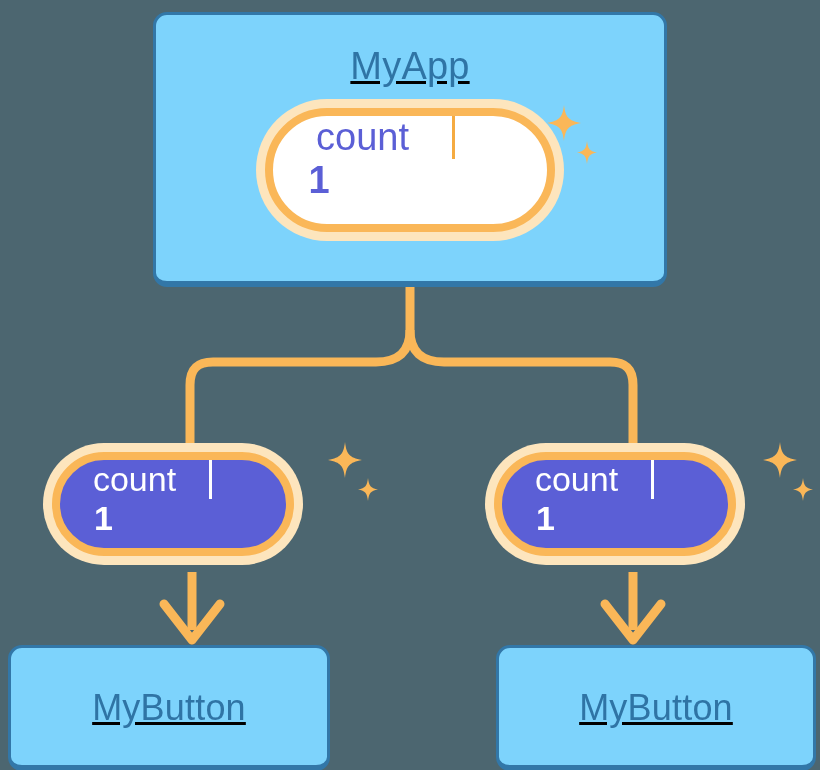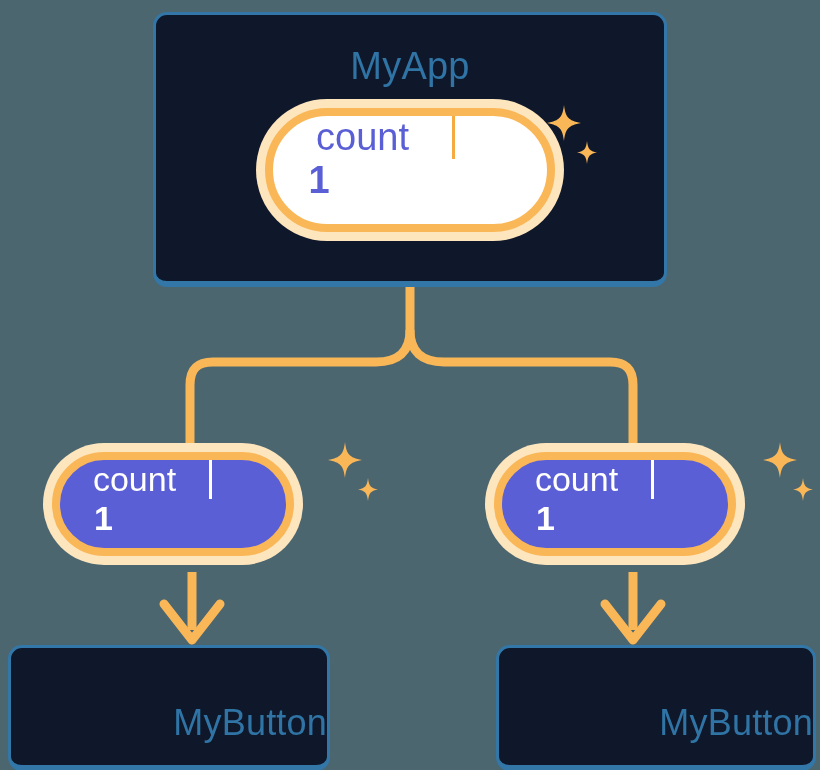--- a/index.html
+++ b/index.html
@@ -25,25 +25,26 @@
     left: 0;
     top: 0;
     width: 820px;
     height: 770px;
     pointer-events: none;
   }
 
   
   .card {
     position: absolute;
-    background: #0f172a;
+    background: #7dd3fc;
     border: 3px solid #3277a8;
     border-bottom-width: 6px;
     border-radius: 14px;
     box-sizing: border-box;
+    text-decoration: underline;
   }
   .card-title {
     text-align: center;
     color: #2f74a5;
     font-weight: 400;
     letter-spacing: 0.2px;
     white-space: nowrap;
   }
 
   #card-myapp {
@@ -58,22 +59,21 @@
   }
 
   .card-button {
     height: 126px;
     top: 645px;
   }
   #card-mybutton-left  { left: 8px;   width: 322px; }
   #card-mybutton-right { left: 496px; width: 320px; }
   .card-button .card-title {
     font-size: 36px;
-    margin-top: 54px;
-    text-align: right;
+    margin-top: 39px;
   }
 
   
   .pill-wrap {
     position: absolute;
     display: flex;
     align-items: center;
     justify-content: center;
   }
   .pill {

